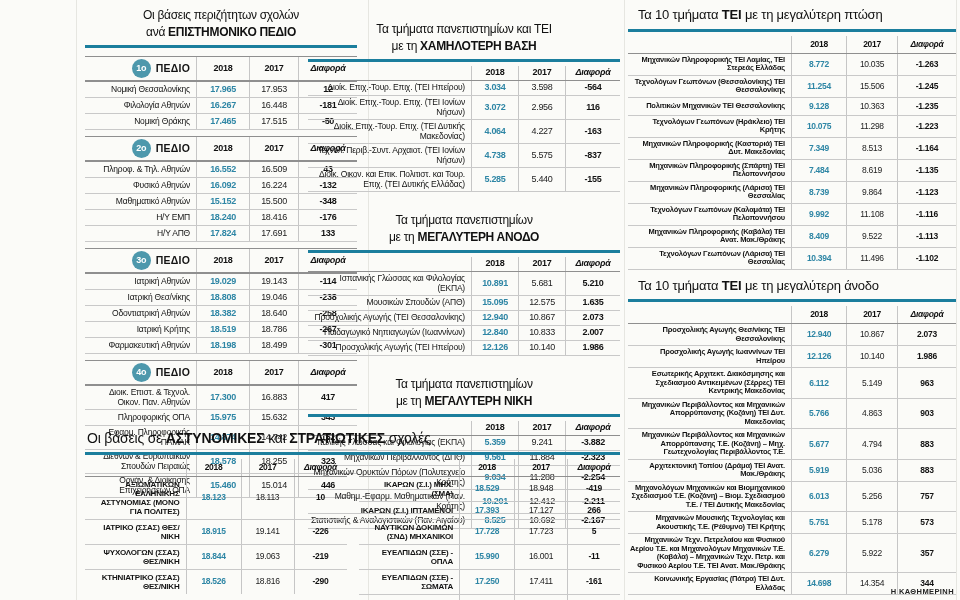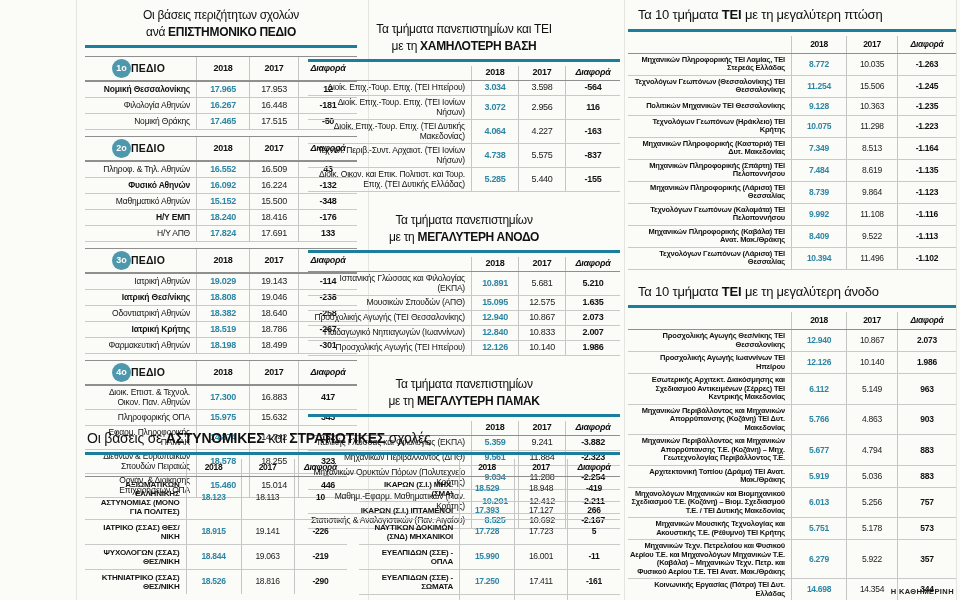--- a/index.html
+++ b/index.html
@@ -24,32 +24,32 @@
   .thead + .trow{border-top-color:#8f8f8f}
   .lbl{flex:1;display:flex;align-items:center;justify-content:flex-end;
        text-align:right;padding:2px 6px 2px 2px;letter-spacing:-0.2px}
   .v{display:flex;align-items:center;justify-content:center;border-left:1px solid #c6c6c6;
      letter-spacing:-0.3px}
   .v18{color:#2e86a5;font-weight:bold}
   .v17{color:#222}
   .vd{font-weight:bold}
   .thead .v{color:#111;font-weight:bold;font-size:9px}
   .thead .vd{font-size:7px;font-style:italic}
-  .trow.b .lbl{font-weight:bold}
+  .trow.b .lbl{font-weight:normal}
 
   
   #left{position:absolute;left:85px;top:7px;width:272px}
   .fieldtbl{font-size:8.5px;line-height:9.5px;border-top:1px solid #8f8f8f;margin-bottom:6px}
   .fieldtbl .v{font-size:9px}
   .fieldtbl .v18{width:52px}
   .fieldtbl .v17{width:48px}
   .fieldtbl .vd{width:58px}
   .fieldtbl .thead{min-height:21px;border-bottom:1px solid #8f8f8f}
   .fieldtbl .trow{min-height:15px}
-  .hlbl.withbadge{justify-content:center;padding-left:2px}
+  .hlbl.withbadge{justify-content:flex-end;gap:5px;padding-left:2px}
   .badge{width:19px;height:19px;border-radius:50%;background:#4d98ac;color:#fff;
          font-size:9px;font-weight:bold;display:flex;align-items:center;justify-content:center;flex:0 0 auto}
   .fieldname{font-size:10.5px;font-weight:bold;letter-spacing:0.2px}
 
   
   #mid{position:absolute;left:308px;top:21px;width:312px}
   .midtbl{font-size:8.5px;line-height:9.5px;margin-top:4px}
   .midtbl .v{font-size:9px}
   .midtbl .v18{width:46px}
   .midtbl .v17{width:46px}
@@ -62,21 +62,21 @@
   #rightcol{position:absolute;left:628px;top:7px;width:328px}
   .rtbl{font-size:7.5px;line-height:8.5px;margin-top:4px}
   .rtbl .lbl{font-weight:bold}
   .rtbl .v{font-size:8.5px}
   .rtbl .v18{width:54px}
   .rtbl .v17{width:50px}
   .rtbl .vd{width:58px}
   .rtbl .thead{min-height:16px}
   .rtbl .trow{min-height:17px}
   .r-title{font-size:13px;letter-spacing:-0.2px;padding-left:10px}
-  .r-gap{margin-top:14px}
+  .r-gap{margin-top:8px}
 
   
   #bottom{position:absolute;left:85px;top:430px;width:535px}
   .b-title{font-size:14px;letter-spacing:-0.2px;padding-left:2px}
   .cols{display:flex;gap:12px;margin-top:4px}
   .cols > div{flex:1}
   .miltbl{font-size:8px;line-height:9px}
   .miltbl .lbl{font-weight:bold}
   .miltbl .v{font-size:8.5px}
   .miltbl .v18{width:54px}
@@ -344,21 +344,21 @@
         <div class="trow">
           <div class="lbl">Προσχολικής Αγωγής (ΤΕΙ Ηπείρου)</div>
           <div class="v v18">12.126</div>
           <div class="v v17">10.140</div>
           <div class="v vd">1.986</div>
         </div>
       </div>
 
     <div class="sec-title mid-gap">
       <span>Τα τμήματα πανεπιστημίων</span><br>
-      <span>με τη </span><b>ΜΕΓΑΛΥΤΕΡΗ ΠΑΜΑΚ</b>
+      <span>με τη </span><b>ΜΕΓΑΛΥΤΕΡΗ ΝΙΚΗ</b>
     </div>
     <div class="rule"></div>
     <div class="tbl midtbl">
         <div class="trow thead">
           <div class="lbl hlbl"></div>
           <div class="v v18">2018</div>
           <div class="v v17">2017</div>
           <div class="v vd">Διαφορά</div>
         </div>
         <div class="trow">

